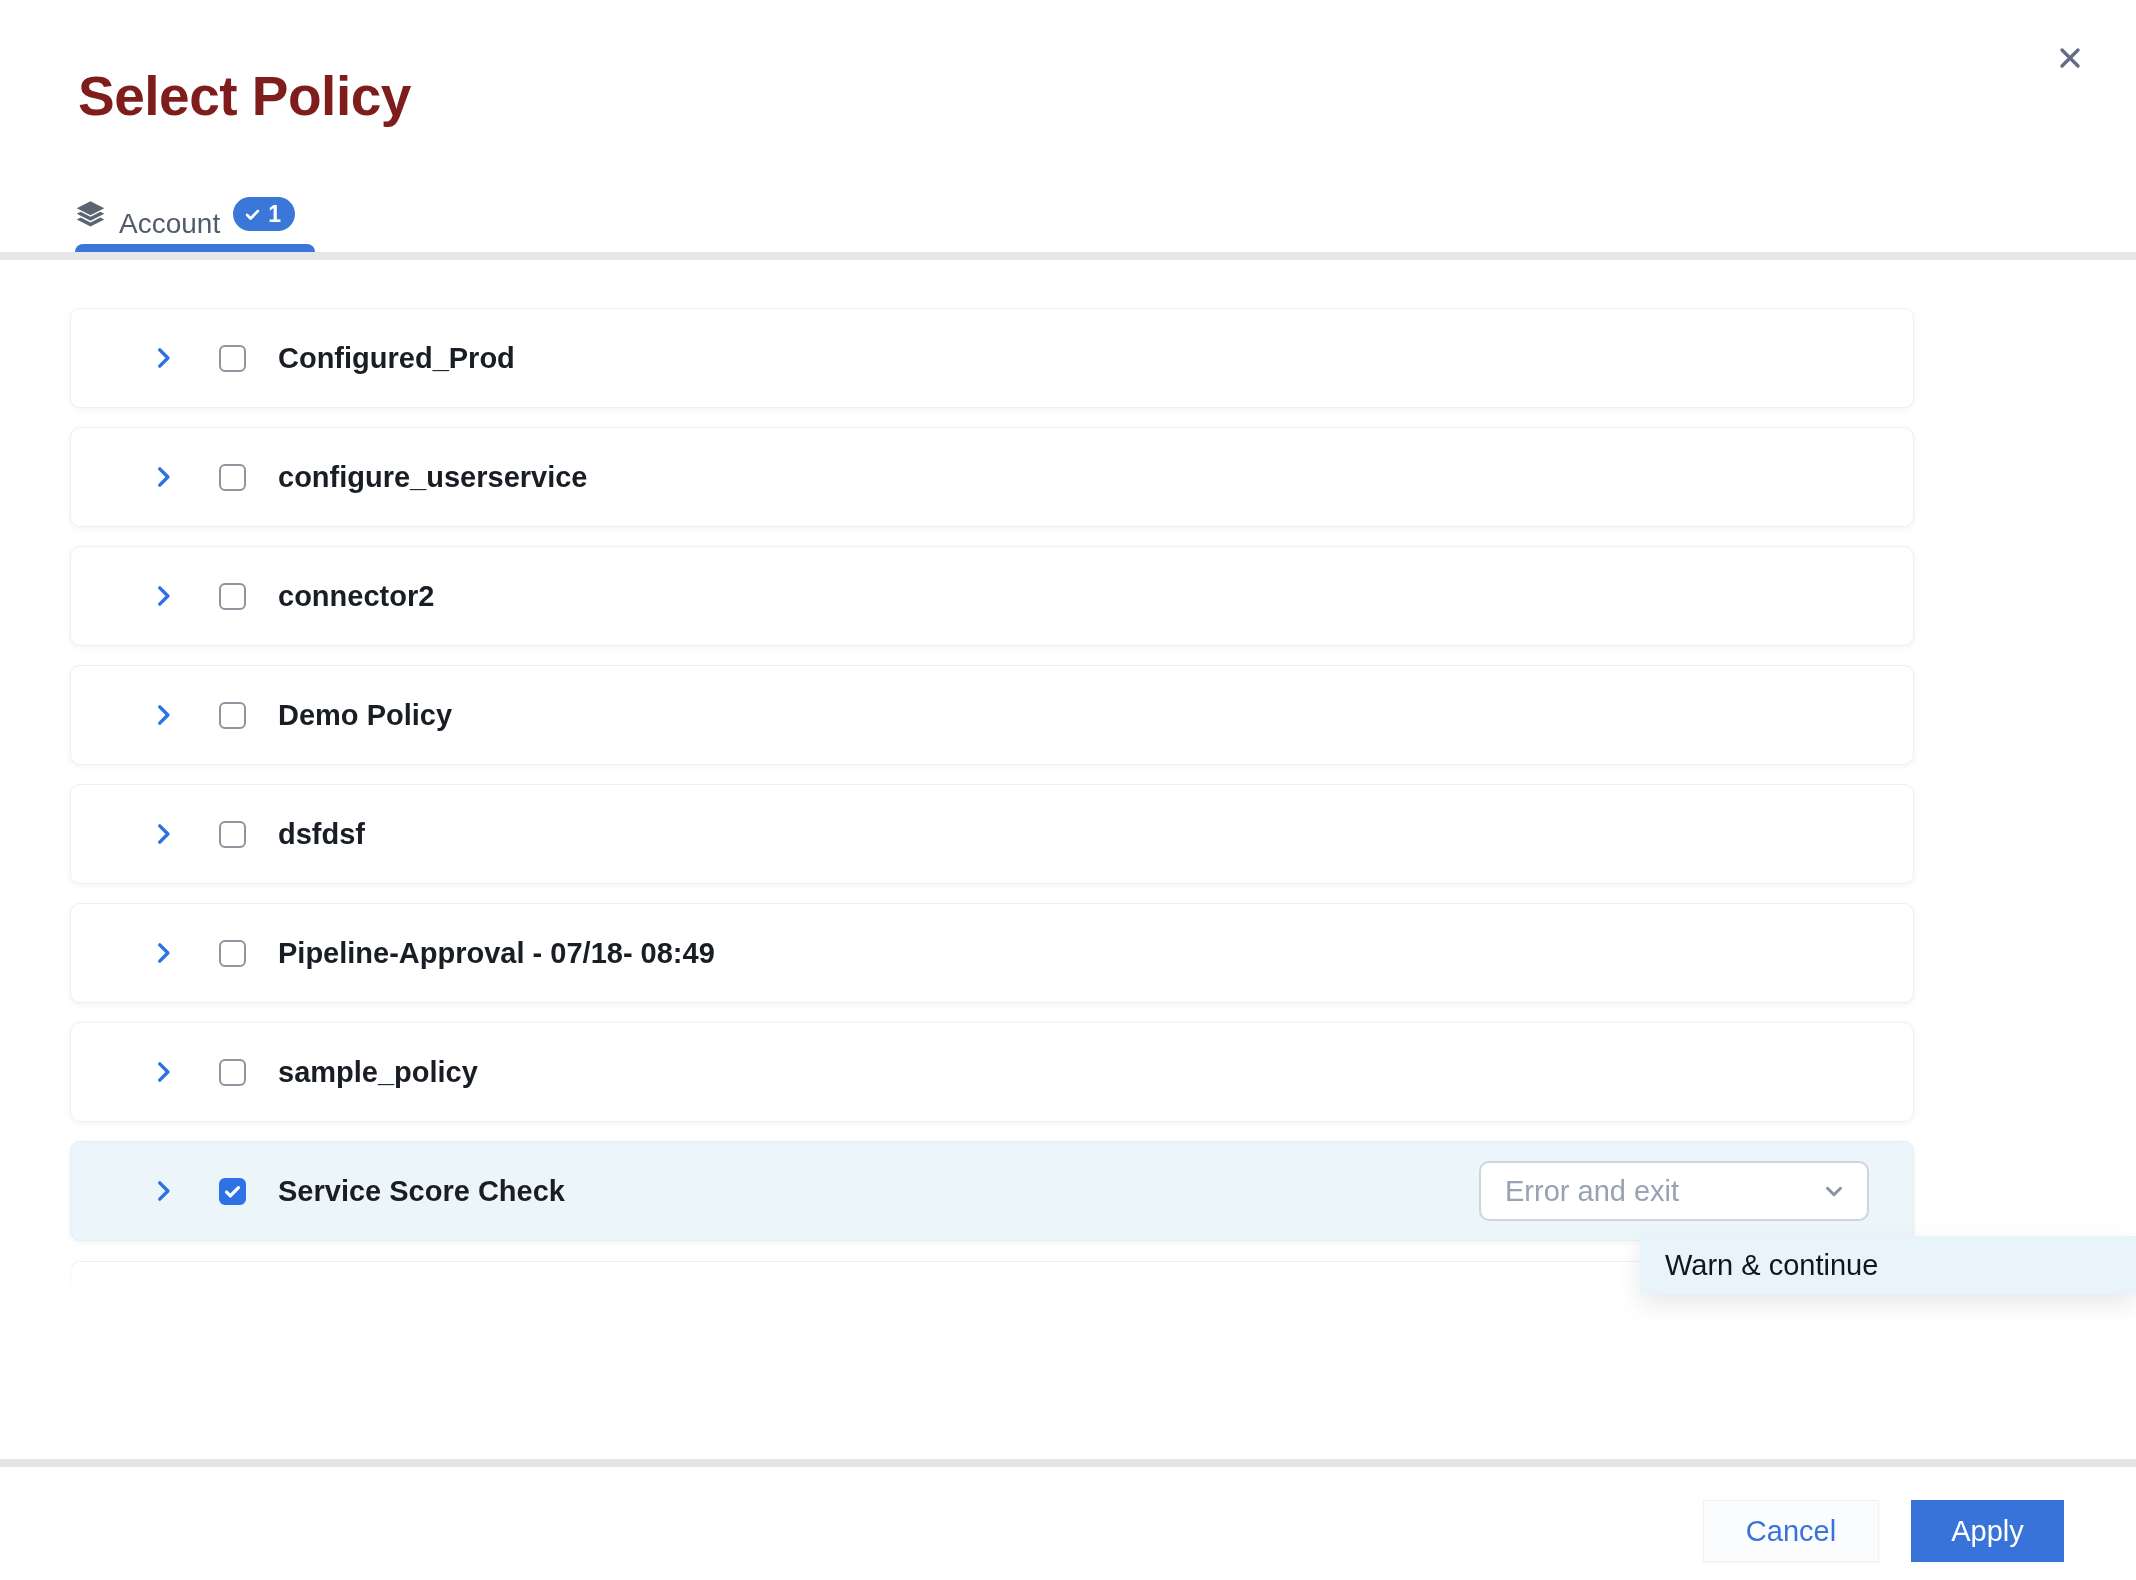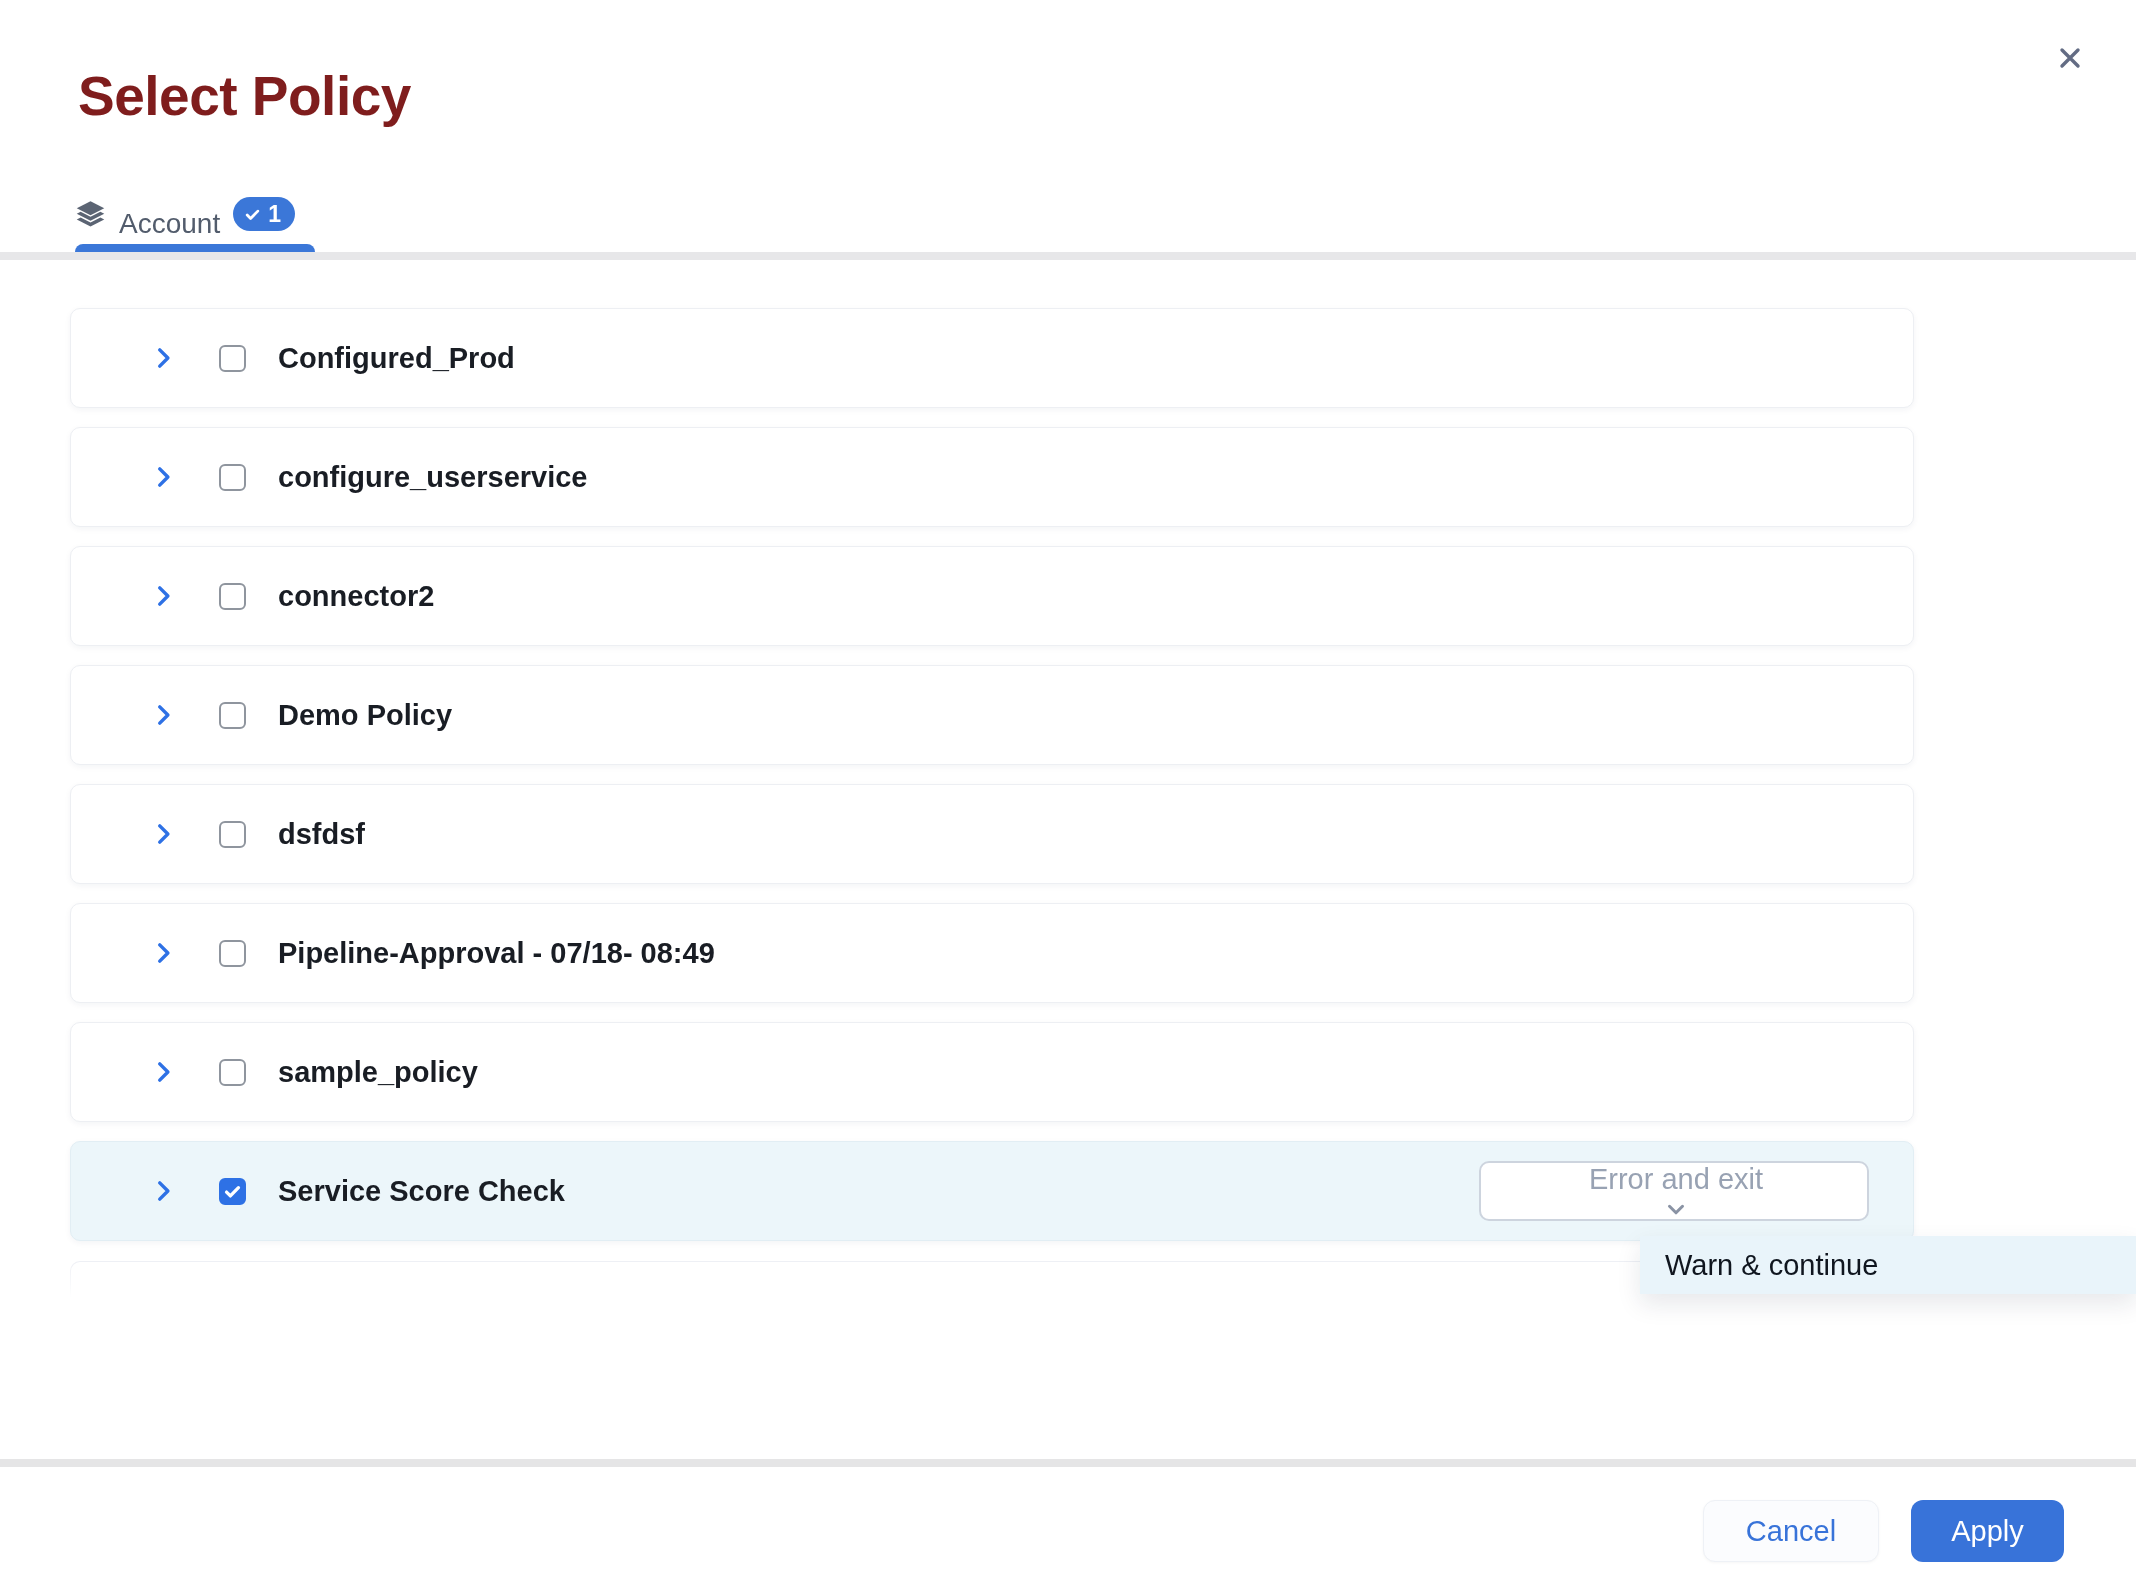--- a/index.html
+++ b/index.html
@@ -53,21 +53,21 @@
   .checkbox.checked{background:#2e71e5;border-color:#2e71e5;}
   .checkbox svg{display:none;}
   .checkbox.checked svg{display:block;}
   .row-label{margin-left:32px;font-size:29px;font-weight:600;color:#191d24;}
   
   .action-select{
     position:absolute;right:44px;top:50%;transform:translateY(-50%);
     width:390px;height:60px;box-sizing:border-box;
     background:#fff;border:2px solid #cdd4de;border-radius:10px;
     display:none;align-items:center;justify-content:space-between;
-    padding:0 20px 0 24px;cursor:pointer;flex-direction:column;
+    padding:0 20px 0 24px;cursor:pointer;
   }
   .select-value{font-size:29px;color:#98a2b3;}
   
   .partial-row{
     position:absolute;left:70px;top:1261px;width:2006px;height:36px;box-sizing:border-box;
     border:1px solid #eef0f5;border-bottom:none;border-radius:10px 10px 0 0;background:#fff;
   }
   .partial-row::after{
     content:"";position:absolute;left:-2px;right:-2px;top:0;bottom:-2px;
     background:linear-gradient(to bottom,rgba(255,255,255,0) 0%,#ffffff 95%);
@@ -78,21 +78,21 @@
     background:#ffffff;box-shadow:0 10px 24px rgba(20,30,60,0.10);z-index:6;
   }
   .dropdown-option{
     height:58px;background:#e9f4fa;display:flex;align-items:center;
     padding-left:25px;box-sizing:border-box;
     font-size:29px;color:#10161f;cursor:pointer;
   }
   
   .footer-divider{position:absolute;left:0;top:1459px;width:2136px;height:8px;background:#e5e5e6;}
   .btn{
-    position:absolute;top:1500px;height:62px;border-radius:12px;box-sizing:border-box;
+    position:absolute;top:1500px;height:62px;border-radius:0;box-sizing:border-box;
     display:flex;align-items:center;justify-content:center;
     font-size:29px;font-weight:500;cursor:pointer;
   }
   .btn-cancel{
     left:1703px;width:176px;background:#fbfcfe;border:1px solid #eef1f6;
     color:#3873d9;box-shadow:0 1px 3px rgba(0,0,0,0.04);
   }
   .btn-apply{left:1911px;width:153px;background:#3873d9;color:#ffffff;}
 </style>
 </head>

